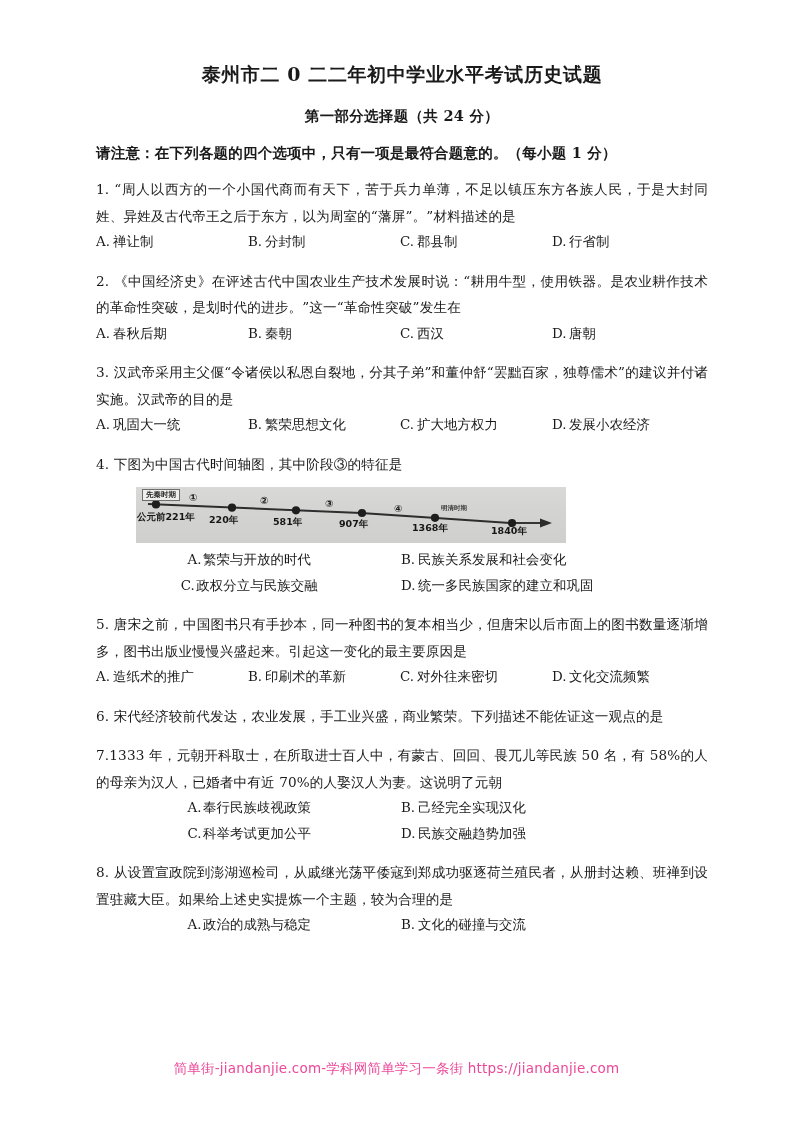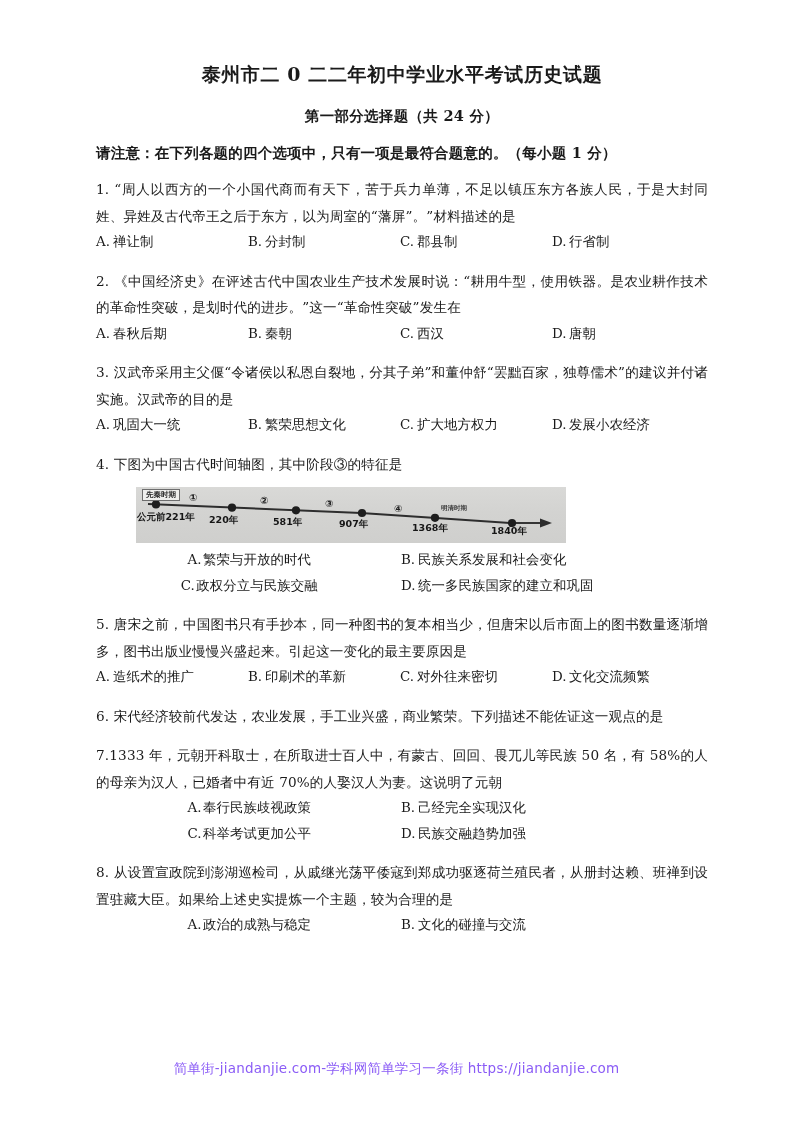--- a/index.html
+++ b/index.html
@@ -154,21 +154,21 @@
 
   
   .footer-wm {
     position: absolute;
     left: 0;
     right: 0;
     top: 1060px;
     text-align: center;
     font-family: "DejaVu Sans", "Liberation Sans", sans-serif;
     font-size: 13.5px;
-    color: #8b5cf6;
+    color: #ec4899;
     letter-spacing: 0.2px;
   }
 </style>
 </head>
 <body>
 
 <div id="page">
   <div class="content">
 
     <div class="exam-title">泰州市二 0 二二年初中学业水平考试历史试题</div>

